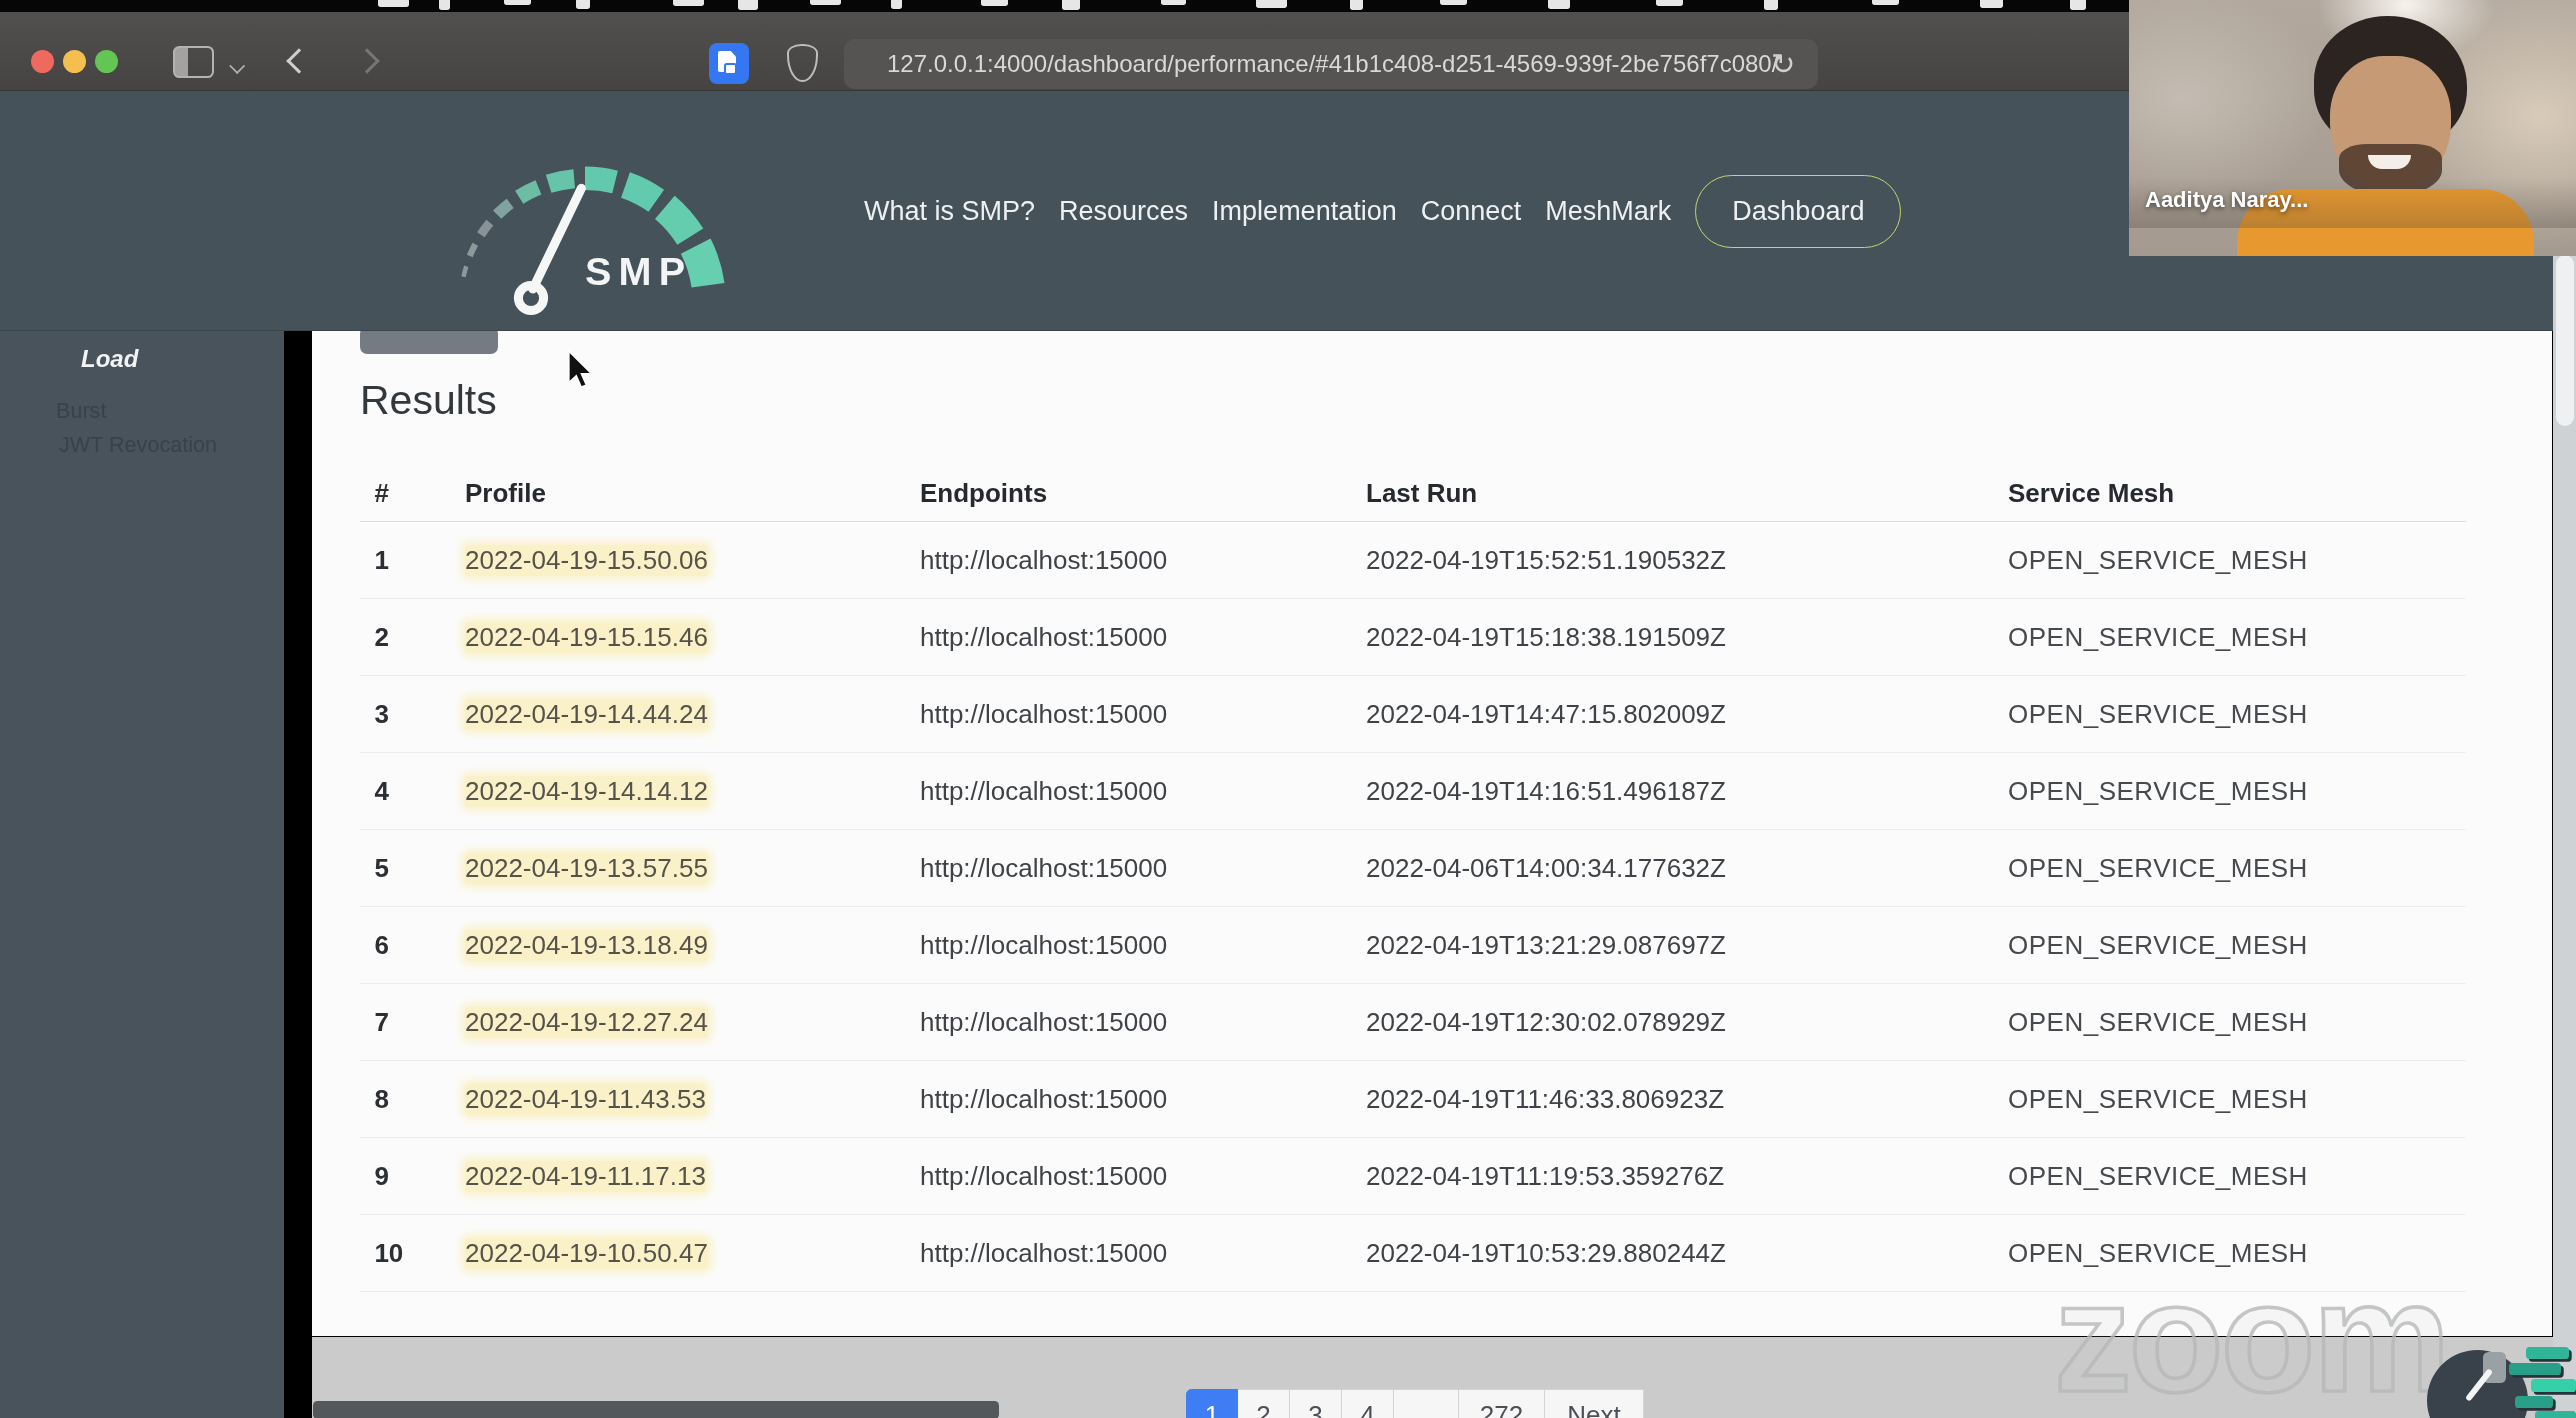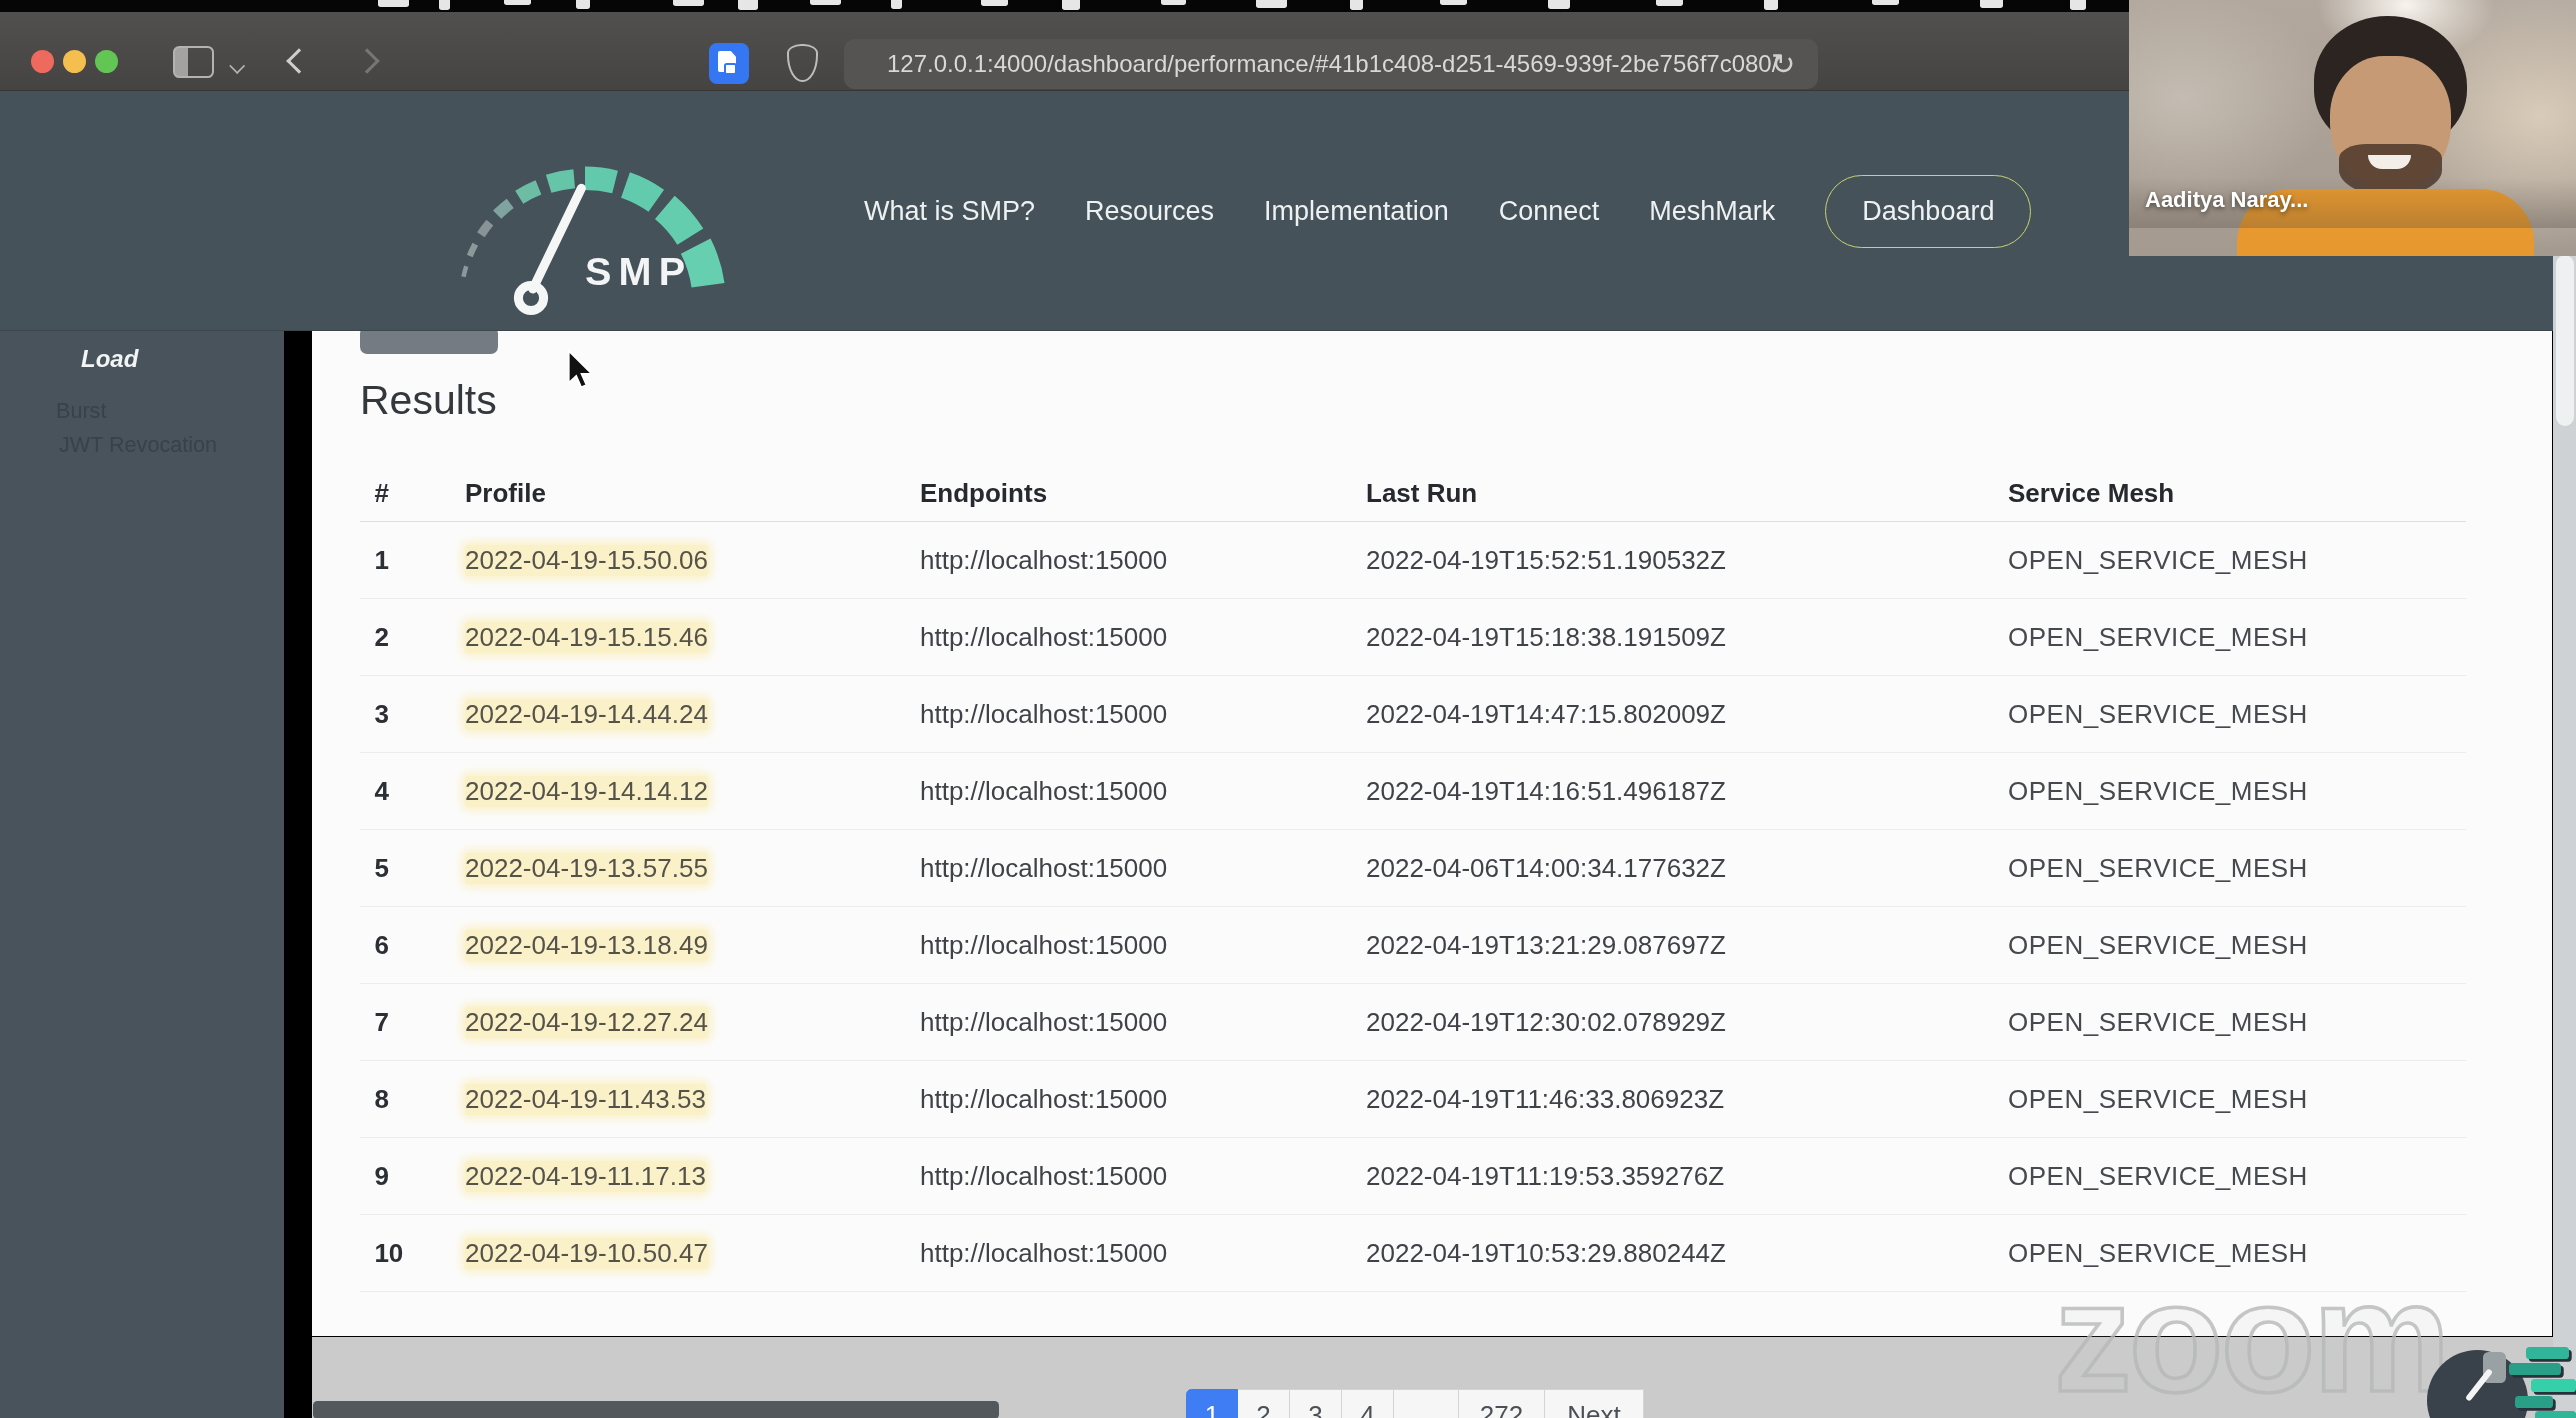--- a/index.html
+++ b/index.html
@@ -31,21 +31,21 @@
   .ext-blue::after { content:""; position:absolute; left:15.3px; top:20px; width:9px; height:8px; border:2.7px solid #3577f2; border-radius:2.7px; background:#fff; }
   .shield { position:absolute; left:787px; top:32px; width:31px; height:38px; border:2.7px solid #bdbdbd;
     border-radius:14.4px 14.4px 50% 50%/9px 9px 70% 70%; }
   .urlfield { position:absolute; left:844px; top:27px; width:974px; height:50px; background:#555452; border-radius:10.8px;
     color:#d8d8d8; font-size:24px; line-height:50px; padding-left:43px; white-space:nowrap; overflow:hidden; }
   .reload { position:absolute; left:1771px; top:36px; font-size:29px; color:#cfcfcf; line-height:32px; }
   
   .site-header { position:absolute; left:0; top:91px; width:2553px; height:240px; background:#46525a; z-index:4;
     border-bottom:0.9px solid #3c464d; }
   .logo-svg { position:absolute; left:405px; top:45px; }
-  .mainnav { position:absolute; left:864px; top:0; height:240px; display:flex; align-items:center; gap:50px; }
+  .mainnav { position:absolute; left:864px; top:0; height:240px; display:flex; align-items:center; gap:24px; }
   .mainnav a { color:#eef1f2; font-size:27px; text-decoration:none; white-space:nowrap; }
   .mainnav a.pill { border:1.8px solid #c3d470; border-radius:40px; padding:20px 36px;text-align:right; }
   
   .sidebar { position:absolute; left:0; top:331px; width:284px; height:1087px; background:#48535b; z-index:3; }
   .sb-load { position:absolute; left:81px; top:14.4px; font-size:24px; font-style:italic; font-weight:bold; color:#f2f4f5; }
   .sb-dim  { position:absolute; font-size:21.6px; color:#39424a; }
   .sb-burst { left:56px; top:67px; }
   .sb-jwt   { left:59px; top:101px; }
   
   .panel { position:absolute; left:312px; top:331px; width:2240px; height:1005px; background:#fbfbfb; z-index:3; }

